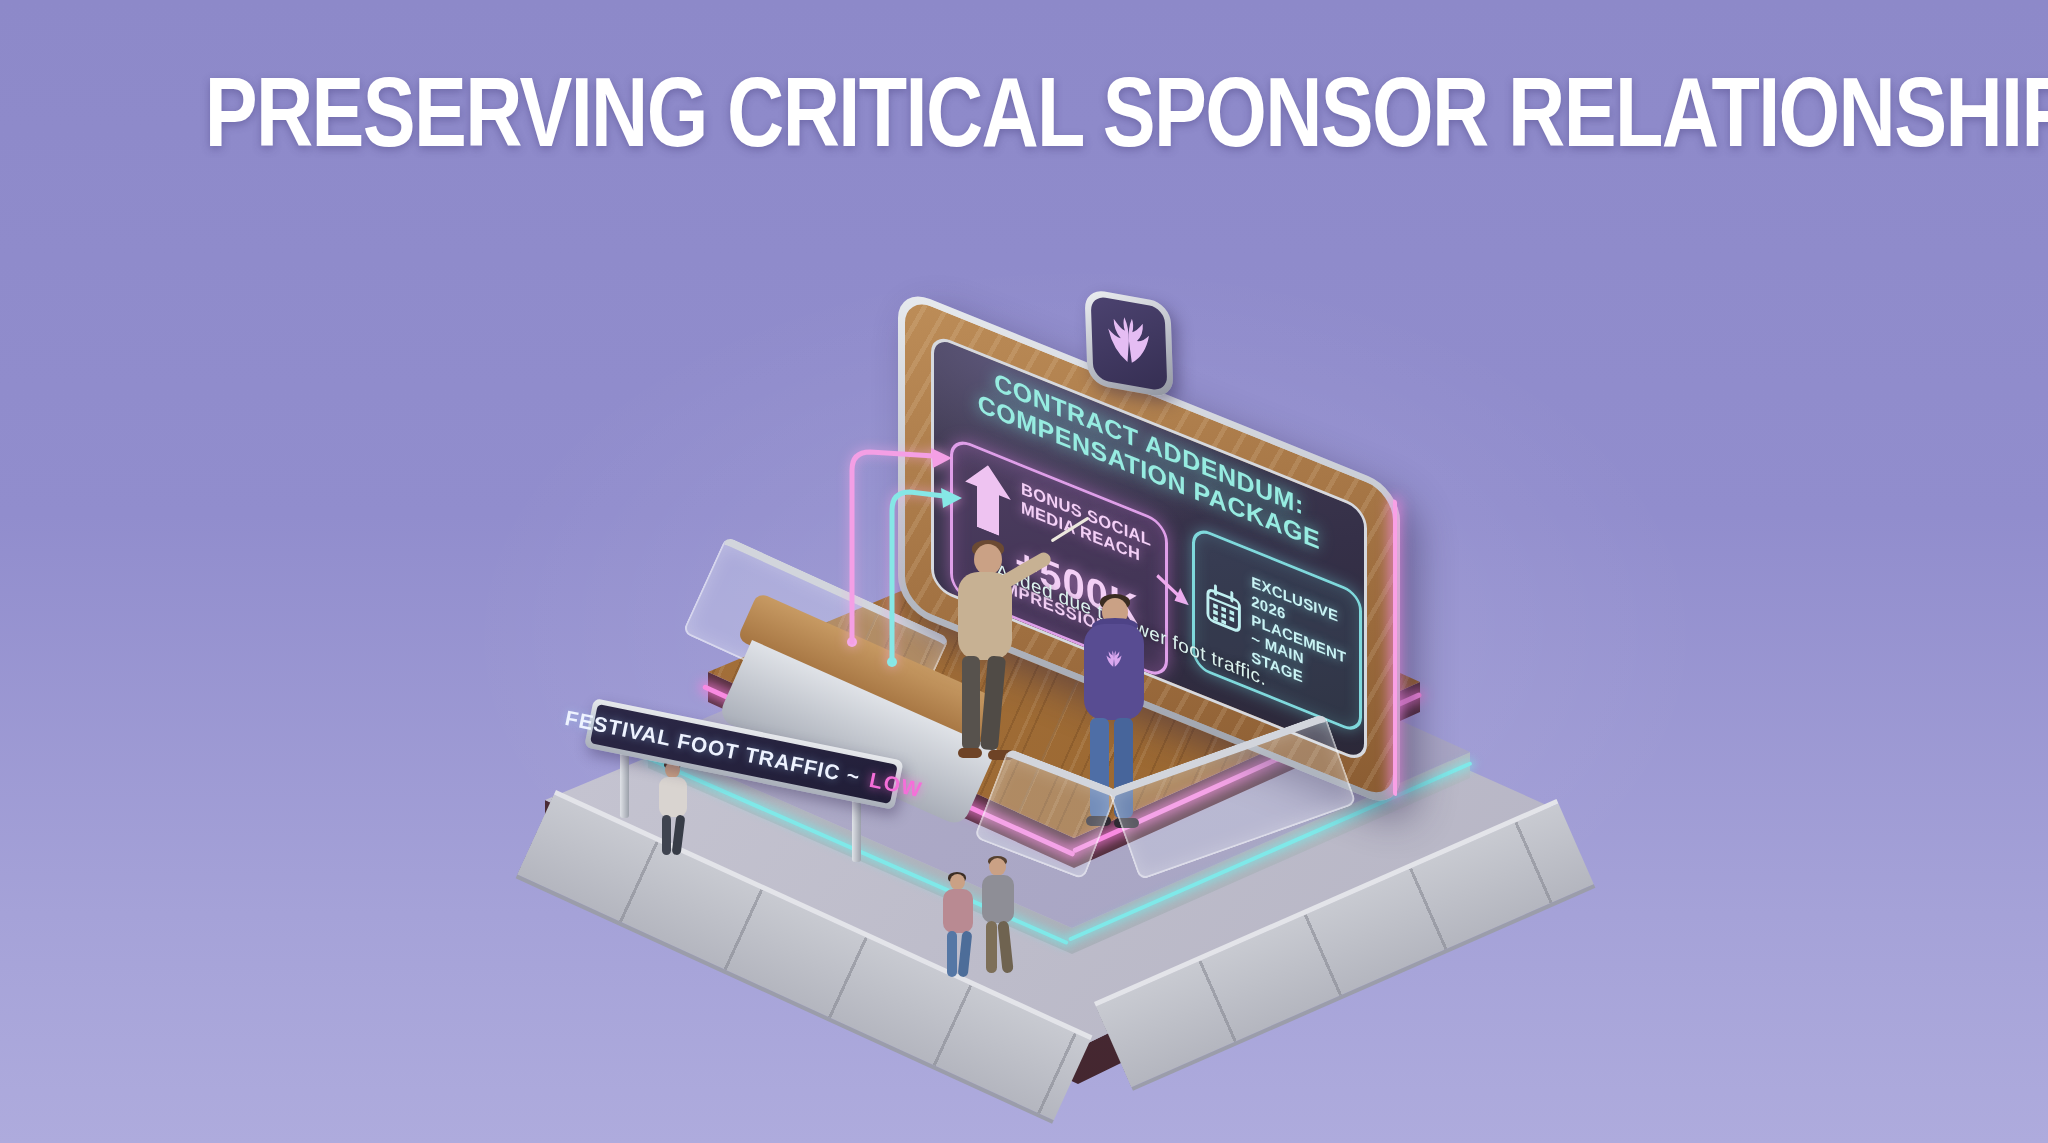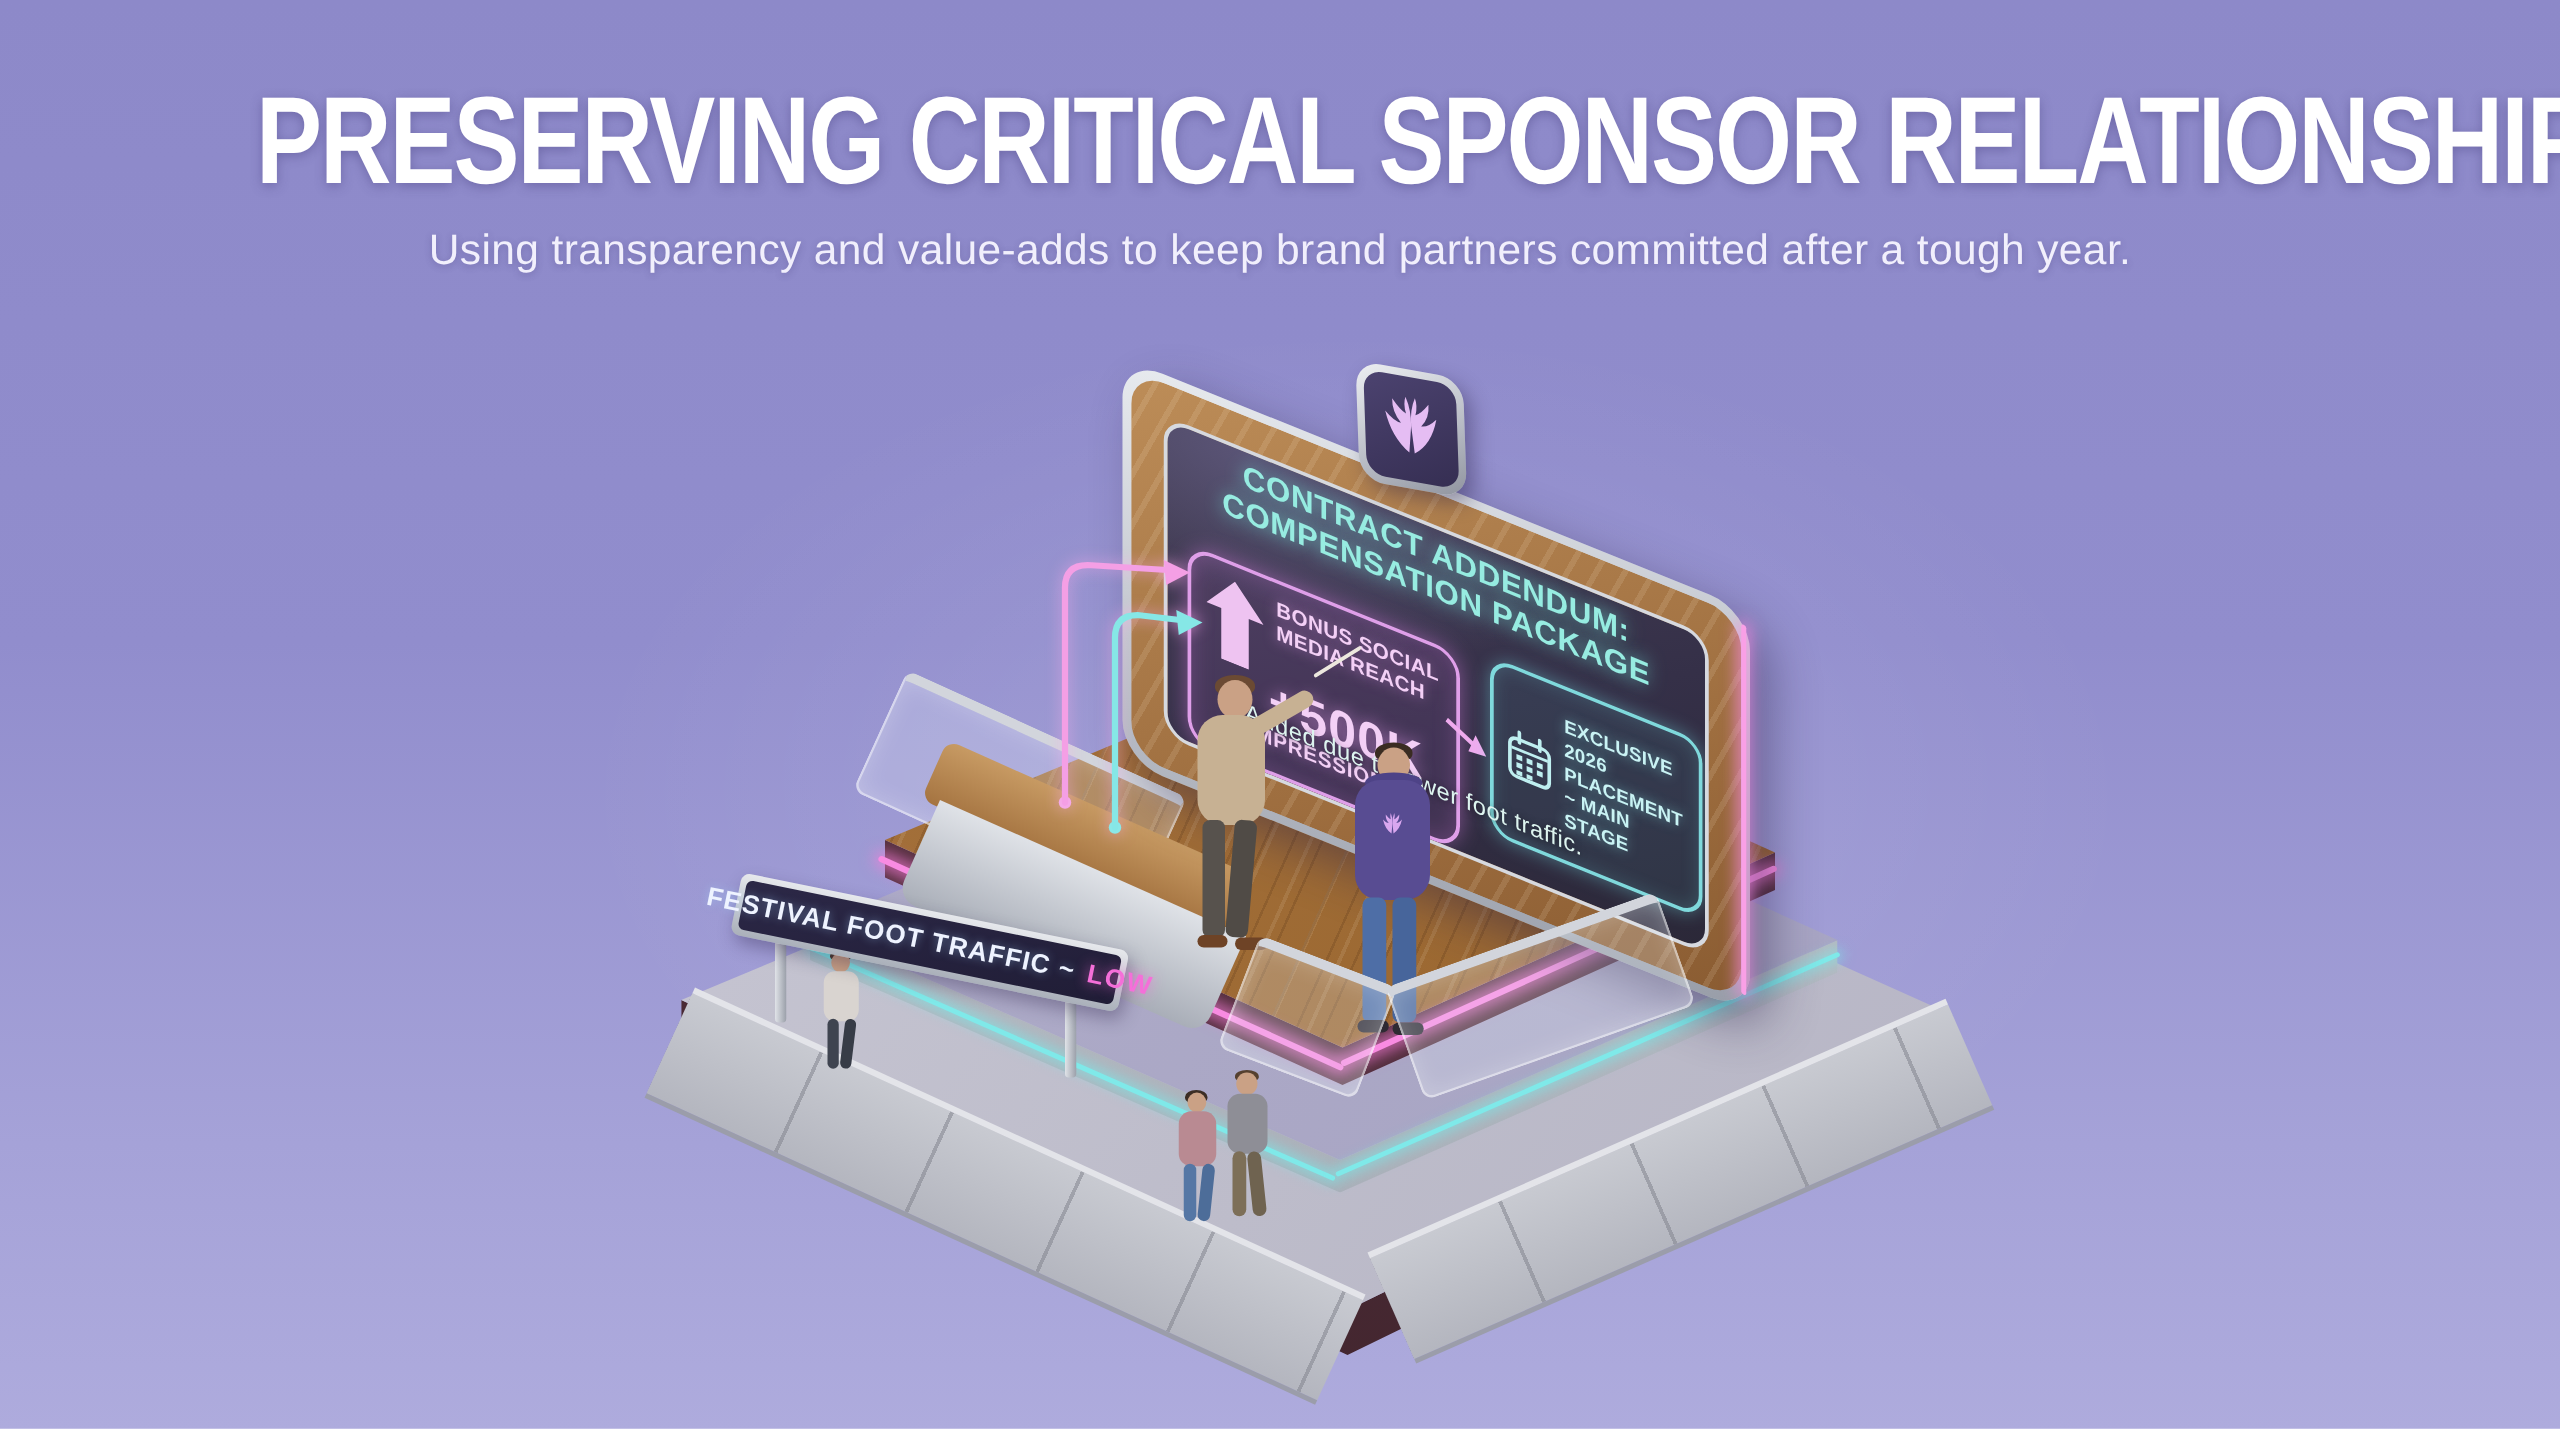--- a/index.html
+++ b/index.html
@@ -296,14 +296,13 @@
   <div class="abs" id="sign">
     <div class="board">
       <span class="lab">FESTIVAL FOOT TRAFFIC ~</span>
       <span class="stat">LOW</span>
     </div>
   </div>
 </div>
 
 <div id="header">
   <div id="title">PRESERVING CRITICAL SPONSOR RELATIONSHIPS</div>
-  <div id="subtitle">Using transparency and value-adds to keep brand partners committed after a tough year.</div>
 </div>
 
 </body></html>

